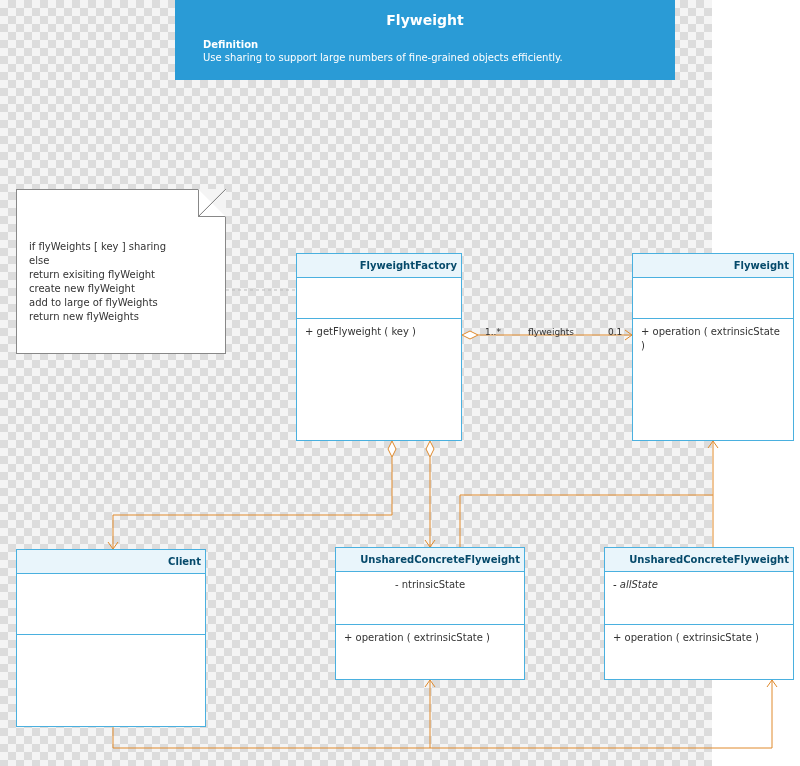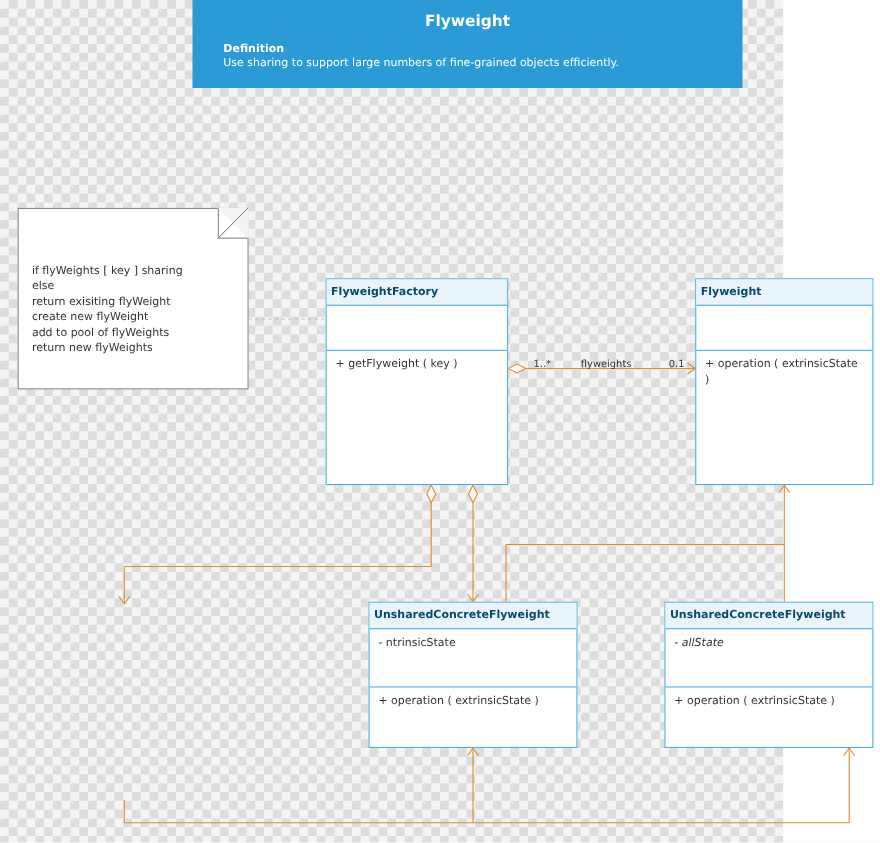--- a/index.html
+++ b/index.html
@@ -87,21 +87,21 @@
   .class-box {
     position: absolute;
     background: #fff;
     border: 1px solid #4ab0df;
     box-sizing: border-box;
     font-size: 10px;
   }
   .cb-title {
     background: #e9f5fb;
     border-bottom: 1px solid #4ab0df;
-    text-align: left;
+    text-align: right;
     font-weight: bold;
     padding: 6px 4px;
     color: #064a6b;
   }
   .cb-sec {
     border-bottom: 1px solid #4ab0df;
     padding: 6px 8px;
     min-height: 14px;
     line-height: 1.35;
   }
@@ -171,44 +171,49 @@
     <line class="line" x1="713" y1="495" x2="460" y2="495"></line>
     <line class="line" x1="460" y1="495" x2="460" y2="547"></line>
   </svg>
 
   <div class="note">
     <div class="note-fold"></div>
     <div>if flyWeights [ key ] sharing</div>
     <div>else</div>
     <div>return exisiting flyWeight</div>
     <div>create new flyWeight</div>
-    <div>add to pool of flyWeights</div>
+    <div>add to large of flyWeights</div>
     <div>return new flyWeights</div>
   </div>
 
   <div class="class-box" style="left:296px; top:253px; width:166px; height:188px; display:flex; flex-direction:column;">
     <div class="cb-title">FlyweightFactory</div>
     <div class="cb-sec" style="min-height:28px;"></div>
     <div class="cb-sec cb-fill">
       <div>+ getFlyweight ( key )</div>
     </div>
   </div>
 
   <div class="class-box" style="left:632px; top:253px; width:162px; height:188px; display:flex; flex-direction:column;">
     <div class="cb-title">Flyweight</div>
     <div class="cb-sec" style="min-height:28px;"></div>
     <div class="cb-sec cb-fill">
       <div>+ operation ( extrinsicState )</div>
     </div>
   </div>
 
+  <div class="class-box" style="left:16px; top:549px; width:190px; height:178px; display:flex; flex-direction:column;">
+    <div class="cb-title">Client</div>
+    <div class="cb-sec" style="min-height:48px;"></div>
+    <div class="cb-sec cb-fill"></div>
+  </div>
 
   <div class="class-box" style="left:335px; top:547px; width:190px; height:133px; display:flex; flex-direction:column;">
     <div class="cb-title">UnsharedConcreteFlyweight</div>
-    <div class="cb-sec" style="min-height:40px;">
+    <div class="cb-sec" style="min-height:40px;text-align:center;">
       <div>- ntrinsicState</div>
     </div>
     <div class="cb-sec cb-fill">
       <div>+ operation ( extrinsicState )</div>
     </div>
   </div>
 
   <div class="class-box" style="left:604px; top:547px; width:190px; height:133px; display:flex; flex-direction:column;">
     <div class="cb-title">UnsharedConcreteFlyweight</div>
     <div class="cb-sec" style="min-height:40px;font-style:italic;">

